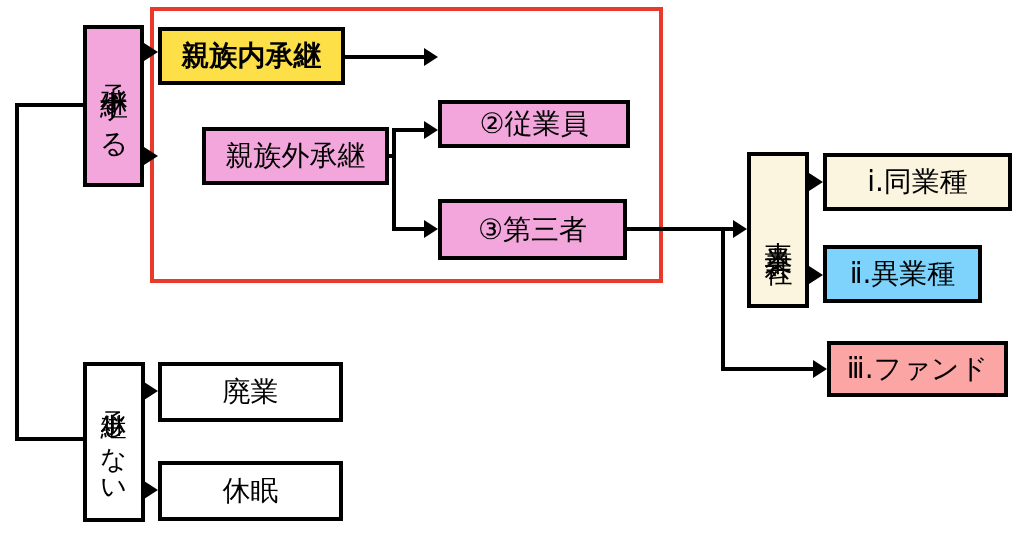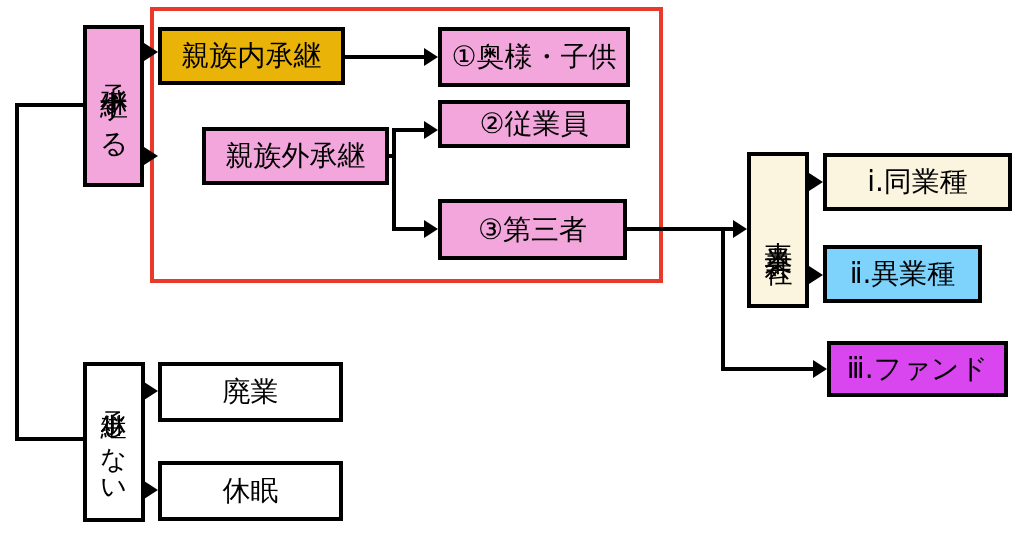--- a/index.html
+++ b/index.html
@@ -82,31 +82,28 @@
   <div class="arrowhead" style="left: 809px; top: 173px; border-left-color: rgb(0, 0, 0);"></div>
   <div class="arrowhead" style="left: 809px; top: 266px; border-left-color: rgb(0, 0, 0);"></div>
 
   <div class="arrowhead" style="left: 144px; top: 382px; border-left-color: rgb(0, 0, 0);"></div>
   <div class="arrowhead" style="left: 144px; top: 481px; border-left-color: rgb(0, 0, 0);"></div>
 
   <div class="box pink" style="left: 83px; top: 25px; width: 61px; height: 162px; background: rgb(242, 166, 219);">
     <span class="vlabel" style="font-size:28px; letter-spacing:6px;">承継する</span>
   </div>
 
-  <div class="box pink" style="left: 158px; top: 27px; width: 187px; height: 58px; background: #eab308;">
+  <div class="box pink" style="left: 158px; top: 27px; width: 187px; height: 58px; background: #fde047; font-weight: bold;">
     <span>親族内承継</span>
   </div>
 
   <div class="box pink" style="left: 158px; top: 127px; width: 187px; height: 58px; background: rgb(242, 166, 219); margin-left: 44px;">
     <span>親族外承継</span>
   </div>
 
-  <div class="box pink" style="left: 438px; top: 27px; width: 192px; height: 60px; background: rgb(242, 166, 219);">
-    <span>①奥様・子供</span>
-  </div>
 
   <div class="box pink" style="left: 438px; top: 100px; width: 192px; height: 48px; background: rgb(242, 166, 219);">
     <span>②従業員</span>
   </div>
 
   <div class="box pink" style="left: 438px; top: 199px; width: 189px; height: 61px; background: rgb(242, 166, 219);">
     <span>③第三者</span>
   </div>
 
   <div class="box cream" style="left: 747px; top: 152px; width: 62px; height: 156px; background: rgb(251, 244, 222);">
@@ -114,21 +111,21 @@
   </div>
 
   <div class="box cream" style="left: 823px; top: 153px; width: 189px; height: 58px; background: rgb(251, 244, 222); justify-content: center;">
     <span>ⅰ.同業種</span>
   </div>
 
   <div class="box cream" style="left: 823px; top: 245px; width: 159px; height: 58px; background: #7dd3fc;">
     <span>ⅱ.異業種</span>
   </div>
 
-  <div class="box cream" style="left: 827px; top: 341px; width: 181px; height: 56px; background: #d946ef;">
+  <div class="box cream" style="left: 827px; top: 341px; width: 181px; height: 56px; background: #fca5a5;">
     <span>ⅲ.ファンド</span>
   </div>
 
   <div class="box plain" style="left: 83px; top: 362px; width: 62px; height: 160px; background: rgb(255, 255, 255);">
     <span class="vlabel" style="font-size:26px; letter-spacing:3px;">承継しない</span>
   </div>
 
   <div class="box plain" style="left: 158px; top: 362px; width: 185px; height: 60px; background: rgb(255, 255, 255); text-align: right;">
     <span>廃業</span>
   </div>

